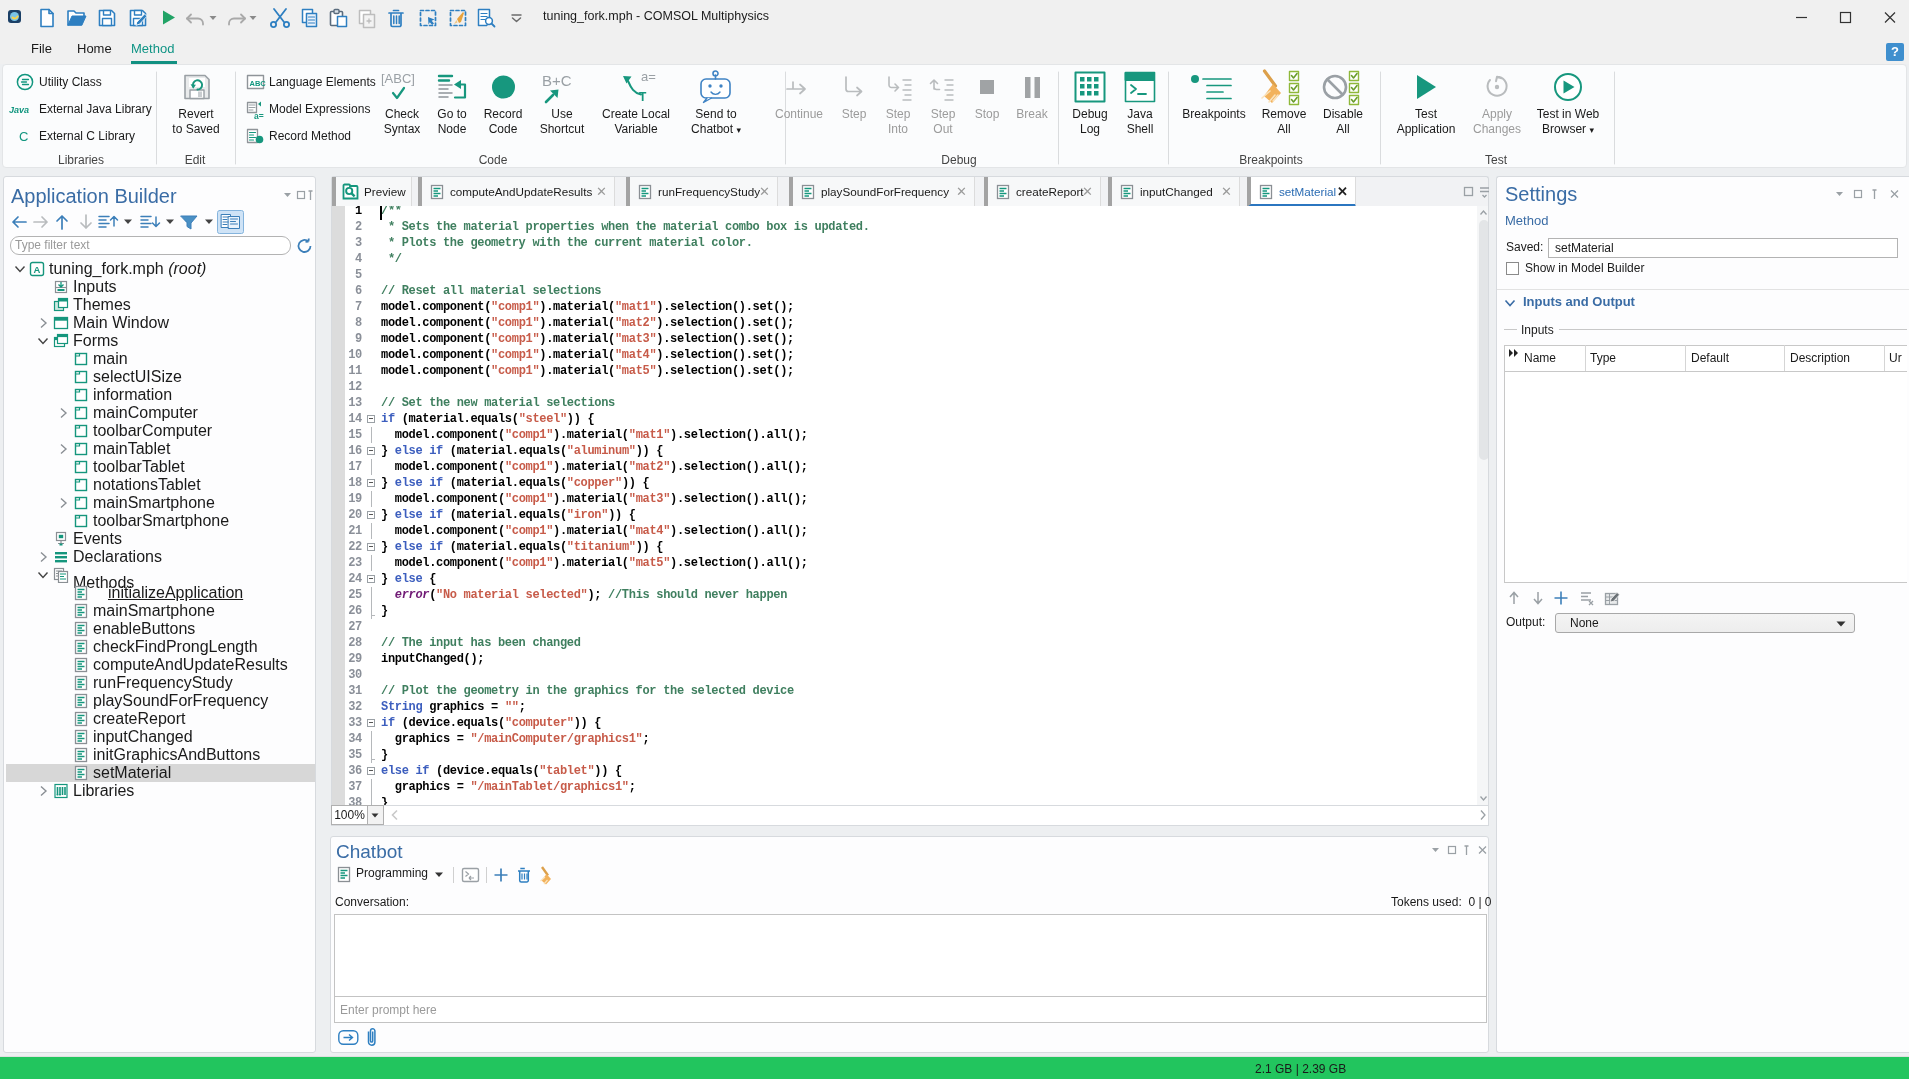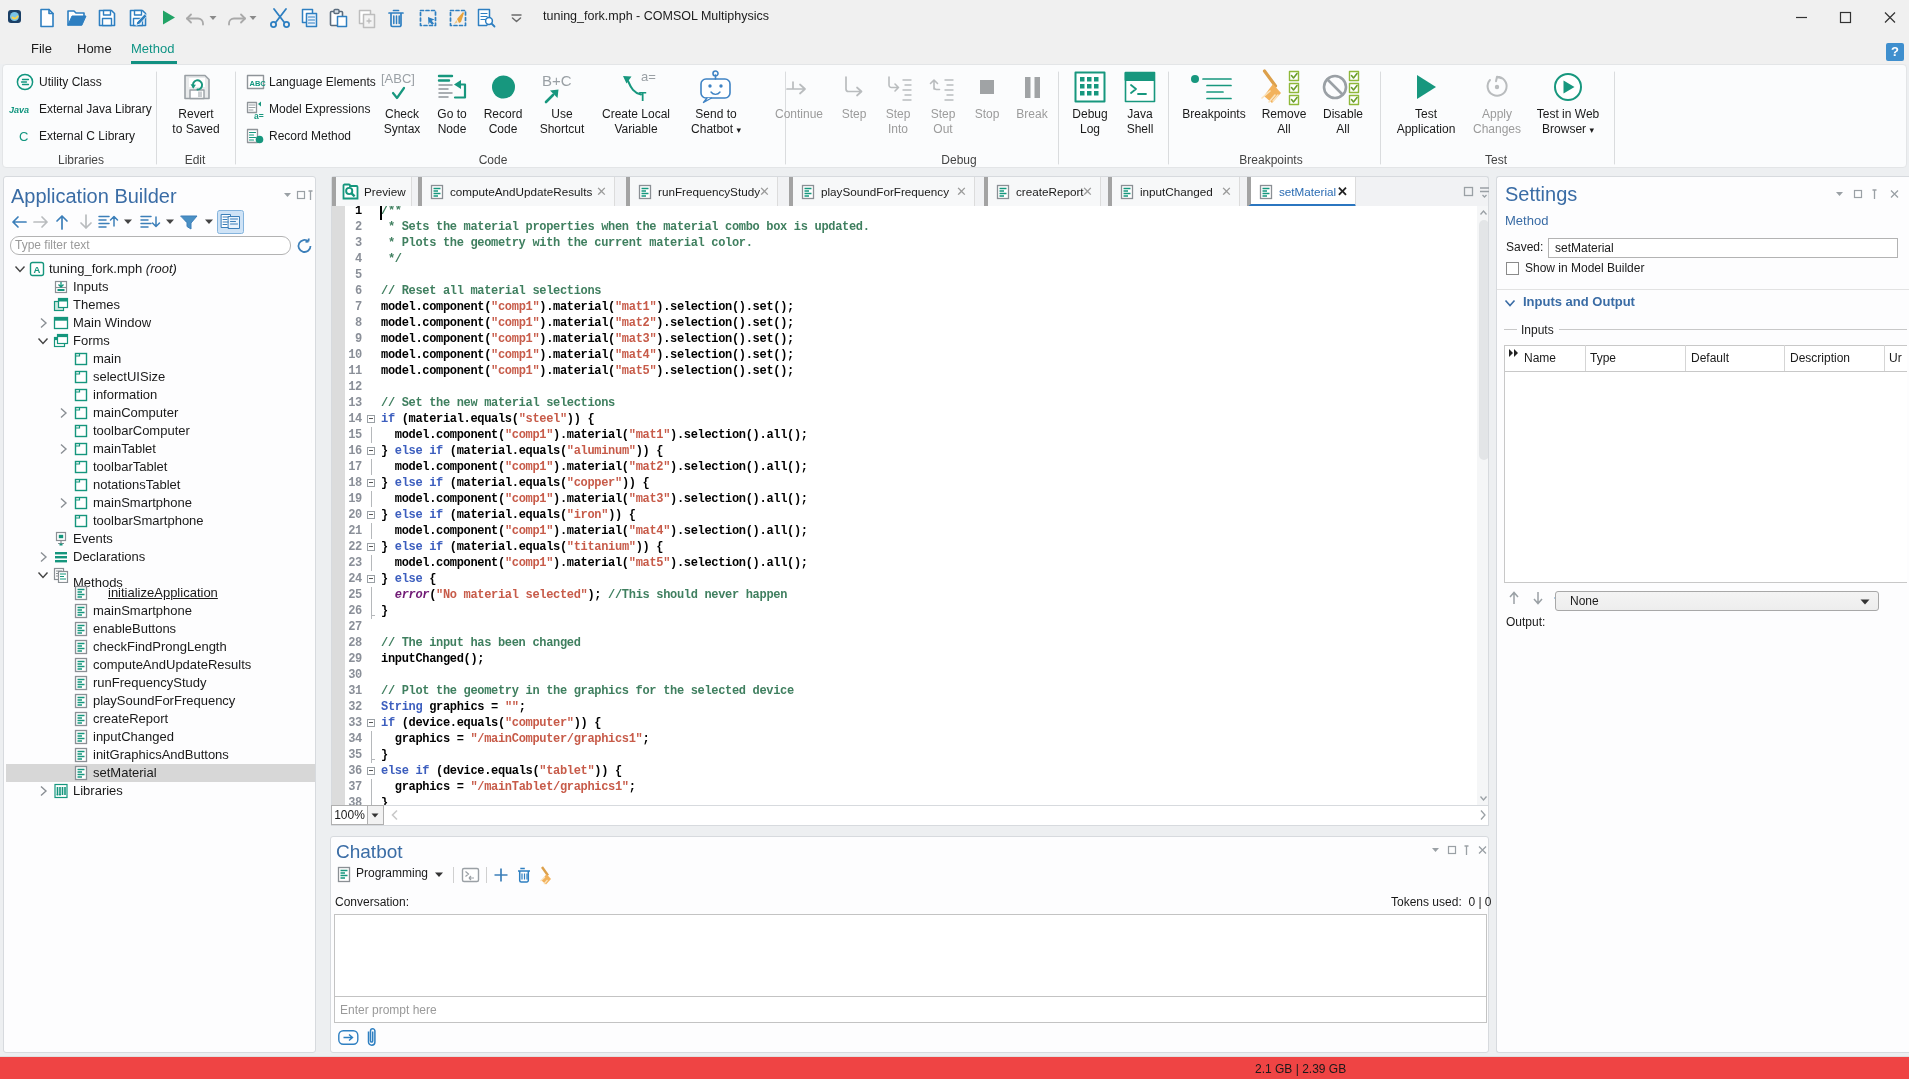--- a/index.html
+++ b/index.html
@@ -18,21 +18,21 @@
 .rbig { position:absolute; top:0px; width:70px; text-align:center; font-size:12px; color:#1a1a1a; }
 .rbig .lbl { margin-top:0px; line-height:15px; }
 .rsmall { position:absolute; font-size:12px; color:#1a1a1a; height:17px; line-height:17px; }
 .gray { color:#9b9b9b; }
 
 
 .panel { position:absolute; background:#fdfdfe; border:1px solid #d7dade; border-radius:3px; }
 .ptitle { color:#3a6ca5; font-size:20px; }
 
 
-.trow { position:absolute; left:0; height:18px; line-height:18px; font-size:13px; white-space:nowrap; }
+.trow { position:absolute; left:0; height:18px; line-height:18px; font-size:16px; white-space:nowrap; }
 
 
 #tabbar { position:absolute; left:331px; top:176px; width:1158px; height:30px; background:#f1f2f4; border:1px solid #d7dade; border-bottom:none; border-radius:3px 3px 0 0; }
 .tab { position:absolute; top:0px; height:30px; background:#f7f8f9; border-right:1px solid #dcdcdc; border-left:4px solid #a3a3a3; font-size:11.7px; line-height:29px; white-space:nowrap; }
 .tabx { color:#9a9a9a; font-size:13px; }
 
 
 #editor { position:absolute; left:331px; top:206px; width:1158px; height:600px; background:#ffffff; border:1px solid #d7dade; border-top:none; overflow:hidden; }
 .code { font-family:"Liberation Mono", monospace; font-size:12px; letter-spacing:-0.32px; font-weight:bold; line-height:16px; white-space:pre; }
 .gut { color:#8a8f98; font-weight:bold; }
@@ -776,20 +776,20 @@
 <path d="M9 15 v-11 m-4 4 l4-4.5 4 4.5" stroke="#9aa0a5" stroke-width="1.5"></path>
 <path d="M33 3 v11 m-4-4 l4 4.5 4-4.5" stroke="#9aa0a5" stroke-width="1.5"></path>
 <path d="M56 2.5 v13 m-6.5-6.5 h13" stroke="#3c7fb9" stroke-width="1.6"></path>
 <path d="M76 4 h10 M76 7.5 h7 M76 11 h10" stroke="#9aa0a5" stroke-width="1.6"></path>
 <path d="M84 12 l4 4 m0-4 l-4 4" stroke="#9aa0a5" stroke-width="1.3"></path>
 <rect x="100.5" y="4.5" width="12" height="11" stroke="#9aa0a5" stroke-width="1.3" fill="#e8eaeb"></rect>
 <path d="M104.5 4.5 v11 M100.5 8 h12 M100.5 11.5 h12" stroke="#9aa0a5" stroke-width="1"></path>
 <path d="M106 10 l6-6.5 2.5 2.3 -6 6.5 -3.3 0.8z" fill="#6b7176" stroke="#fff" stroke-width="0.7"></path>
 </svg>
 <div class="abs" style="left:9px;top:438px;font-size:12px;">Output:</div>
-<div class="ddn" style="left:58px;top:414px;width:324px;height:20px;line-height:18px;"><span style="margin-left:14px;">None</span><svg class="abs" style="right:8px;top:7px;" width="10" height="7" viewBox="0 0 10 7">
+<div class="ddn" style="left:58px;top:436px;width:300px;height:20px;line-height:18px;"><span style="margin-left:14px;">None</span><svg class="abs" style="right:8px;top:7px;" width="10" height="7" viewBox="0 0 10 7">
         <path d="M0.5 0.5 l4.5 5 4.5-5z" fill="#333"></path>
       </svg></div>
 </div>
 
-<div class="abs" style="left:0;top:1056px;width:1909px;height:23px;background:#ef4444;border-top:1px solid #e0e0e0;">
+<div class="abs" style="left:0;top:1056px;width:1909px;height:23px;background:#22c55e;border-top:1px solid #e0e0e0;">
   <div class="abs" style="left:1255px;top:5px;font-size:12px;">2.1 GB | 2.39 GB</div>
 </div>
 
 </body></html>

